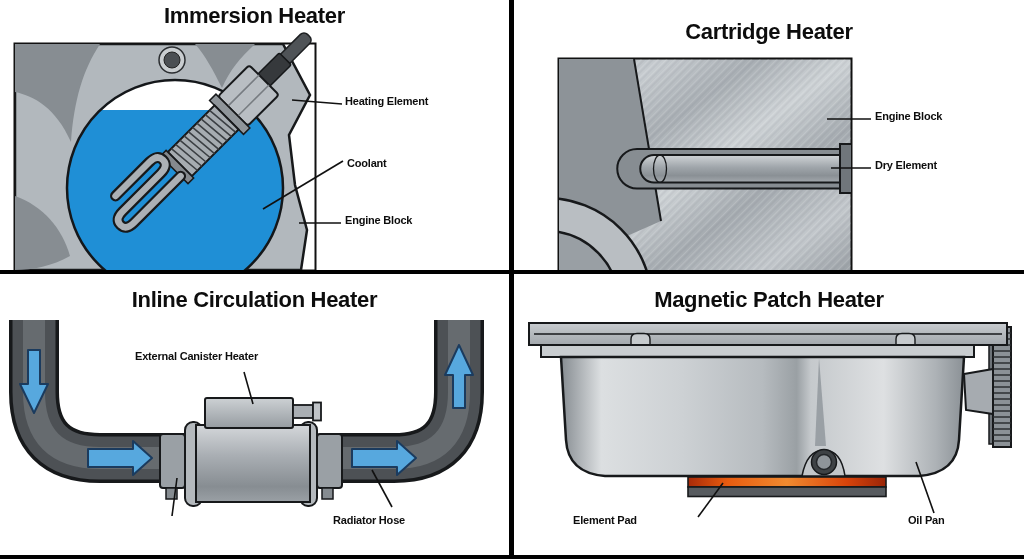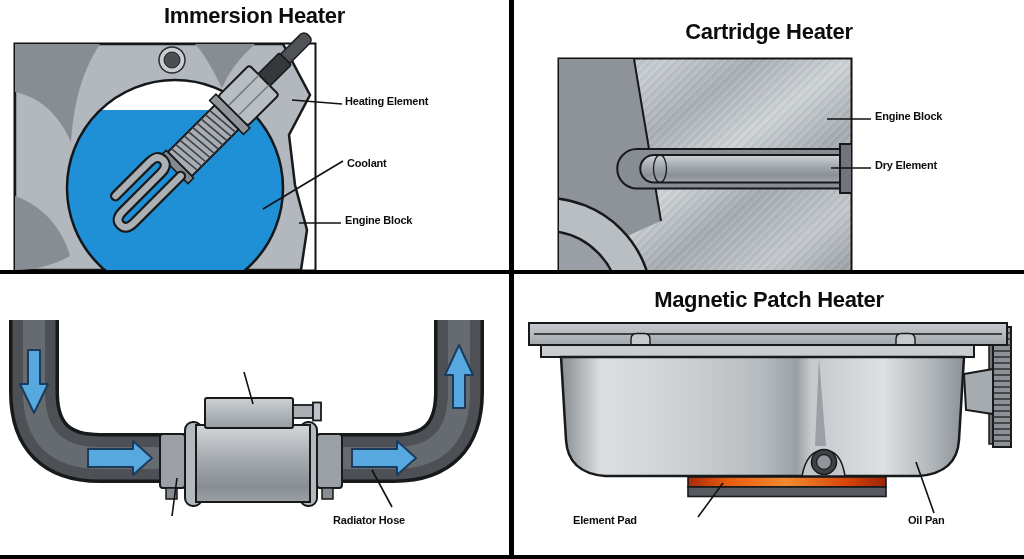--- a/index.html
+++ b/index.html
@@ -125,20 +125,21 @@
       <g stroke="#111" stroke-width="1.6">
         <line x1="357" y1="103" x2="313" y2="103"></line>
         <line x1="357" y1="152" x2="317" y2="152"></line>
       </g>
     </svg>
     <div class="diagram-label" style="left:361px;top:94px">Engine Block</div>
     <div class="diagram-label" style="left:361px;top:143px">Dry Element</div>
   </div>
 
   <div class="panel" id="panel-inline">
+    <div class="panel-title bottom">Inline Circulation Heater</div>
     <svg width="509" height="281" viewBox="0 0 509 281">
       <defs>
         <linearGradient id="q3body" x1="0" y1="0" x2="0" y2="1">
           <stop offset="0" stop-color="#d4d7da"></stop>
             <stop offset="0.4" stop-color="#a9aeb3"></stop>
           <stop offset="0.8" stop-color="#878d92"></stop>
             <stop offset="1" stop-color="#9aa0a5"></stop>
         </linearGradient>
         <linearGradient id="q3box" x1="0" y1="0" x2="0" y2="1">
           <stop offset="0" stop-color="#cdd1d4"></stop>
@@ -181,20 +182,21 @@
         <polygon points="88,175 133,175 133,167 152,184 133,201 133,193 88,193"></polygon>
         <polygon points="352,175 397,175 397,167 416,184 397,201 397,193 352,193"></polygon>
         <polygon points="453,134 465,134 465,101 473,101 459,71 445,101 453,101"></polygon>
       </g>
       <g stroke="#111" stroke-width="1.6">
         <line x1="244" y1="98" x2="253" y2="130"></line>
         <line x1="172" y1="242" x2="177" y2="204"></line>
         <line x1="392" y1="233" x2="372" y2="196"></line>
       </g>
     </svg>
+    <div class="diagram-label" style="left:135px;top:76px">External Canister Heater</div>
     <div class="diagram-label" style="left:333px;top:240px">Radiator Hose</div>
   </div>
 
   <div class="panel" id="panel-magnetic">
     <div class="panel-title bottom">Magnetic Patch Heater</div>
     <svg width="510" height="281" viewBox="0 0 510 281">
       <defs>
         <linearGradient id="q4block" x1="0" y1="0" x2="0" y2="1">
           <stop offset="0" stop-color="#c8ccd0"></stop>
             <stop offset="0.5" stop-color="#b4b9bd"></stop>

